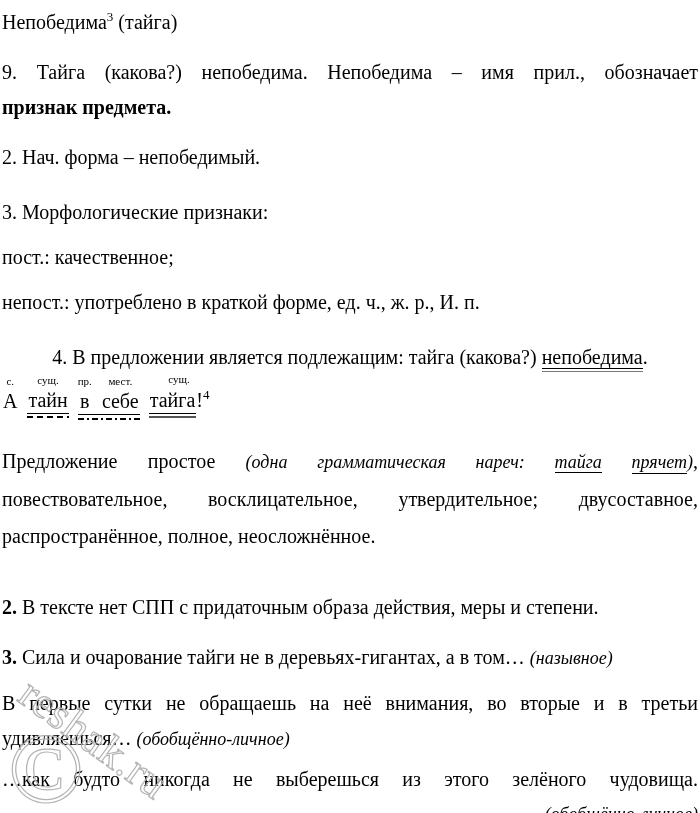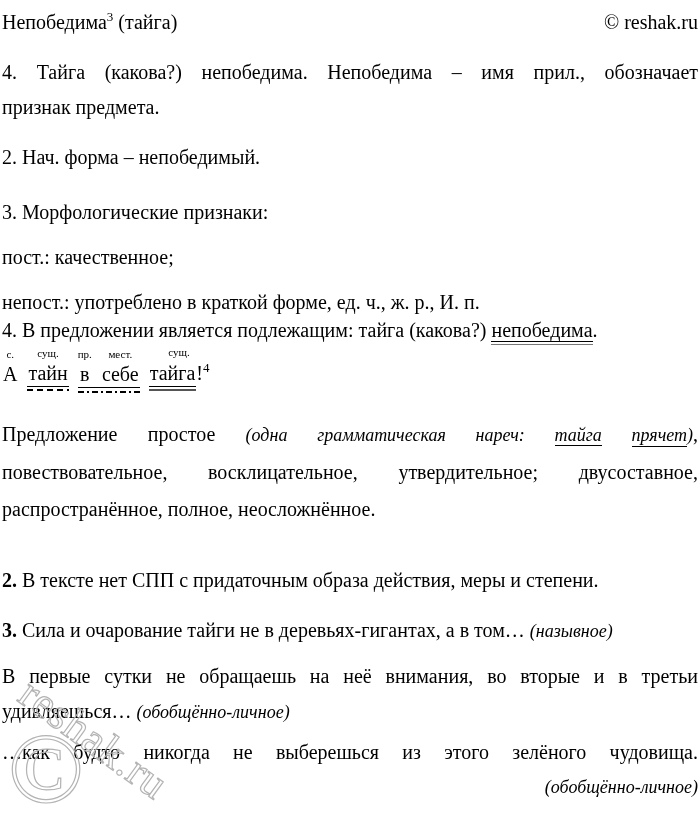--- a/index.html
+++ b/index.html
@@ -10,26 +10,26 @@
     font-family:"Liberation Serif","DejaVu Serif",serif;
     position:relative;overflow:hidden;
   }
   .line{font-size:20px;line-height:28px;white-space:nowrap;gap:28px;}
   
   .jl{text-align:justify;height:28px;overflow:hidden;white-space:normal;}
   .jl::after{content:"";display:inline-block;width:100%;}
 
   .l1{margin-top:8px;display:flex;justify-content:space-between;}
   .l2{margin-top:22px;}
-  .l3{margin-top:7px;}
+  .l3{margin-top:7px;font-weight:bold;}
   .l4{margin-top:22px;}
   .l5{margin-top:27px;}
   .l6{margin-top:17px;}
   .l7{margin-top:17px;}
-  .l8{}
+  .l8{margin-top:27px;text-align:center;}
   .l9{margin-top:2px;}
   .l10{margin-top:27px;}
   .l11{margin-top:10px;}
   .l12{margin-top:9px;}
   .l13{margin-top:43px;}
   .l14{margin-top:22px;}
   .l15{margin-top:17px;}
   .l16{margin-top:7px;}
   .l17{margin-top:12px;}
   .l18{margin-top:7px;}
@@ -64,24 +64,23 @@
 
   
   .watermark{position:absolute;left:0;top:670px;width:230px;height:143px;z-index:3;pointer-events:none;overflow:visible;}
   .watermark text{fill:none;stroke:#b3b3b3;stroke-width:1.2px;font-family:"Liberation Serif","DejaVu Serif",serif;}
 </style>
 </head>
 <body>
 
 <div class="line l1">
   <span><span>Непобедима</span><sup>3</sup><span> (тайга)</span></span>
-  <span>© reshak.ru</span>
 </div>
 
-<div class="line l2 jl">4. Тайга (какова?) непобедима. Непобедима – имя прил., обозначает</div>
+<div class="line l2 jl">9. Тайга (какова?) непобедима. Непобедима – имя прил., обозначает</div>
 <div class="line l3">признак предмета.</div>
 <div class="line l4">2. Нач. форма – непобедимый.</div>
 <div class="line l5">3. Морфологические признаки:</div>
 <div class="line l6">пост.: качественное;</div>
 <div class="line l7">непост.: употреблено в краткой форме, ед. ч., ж. р., И. п.</div>
 
 <div class="line l8"><span>4. В предложении является подлежащим: тайга (какова?) </span><span class="du">непобедима</span><span>.</span></div>
 
 <div class="line l9 sentence">
   <div class="unit">

